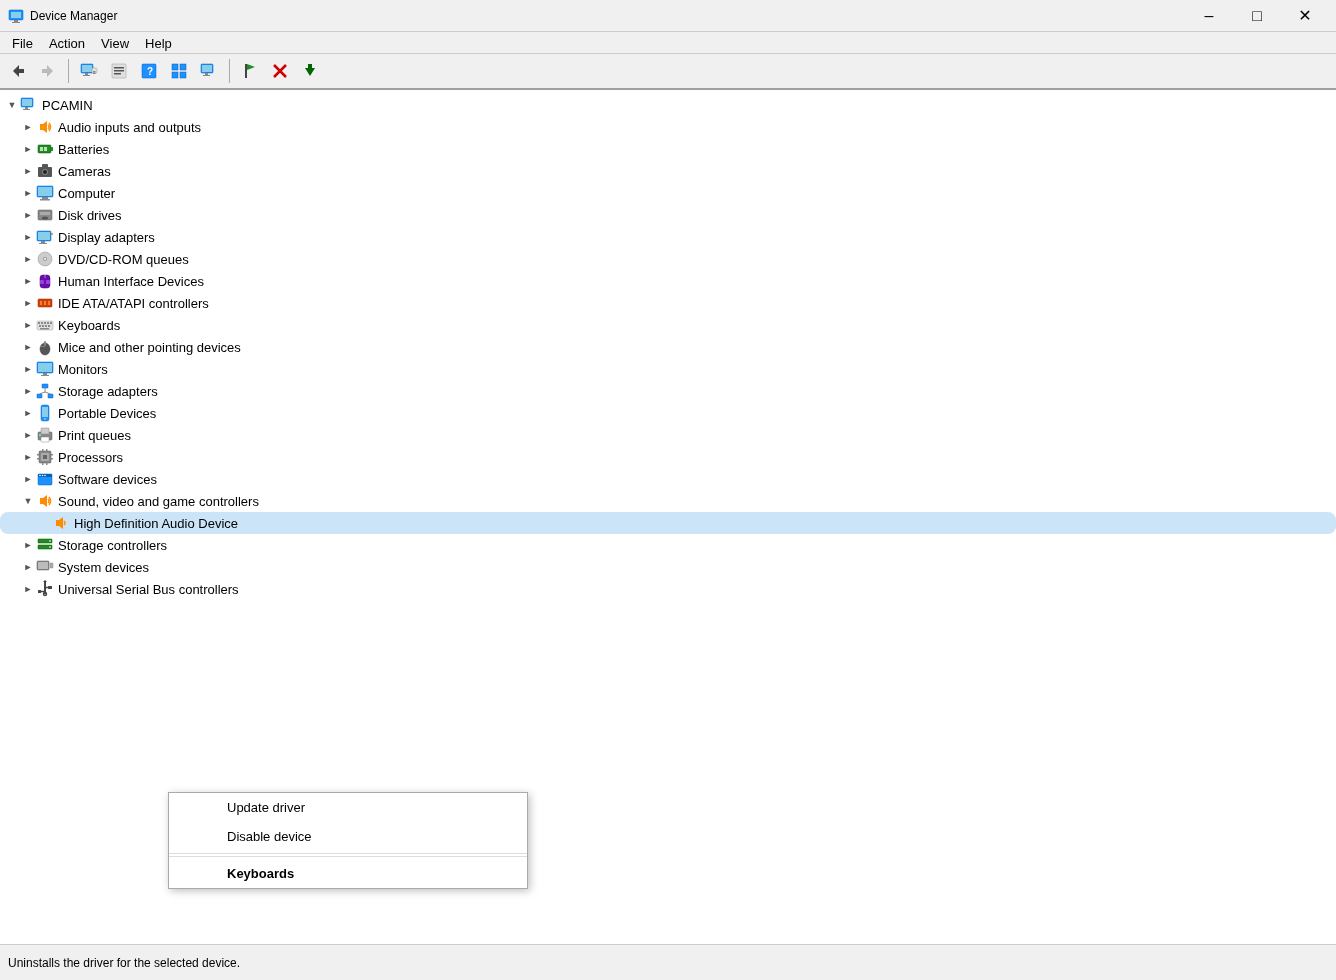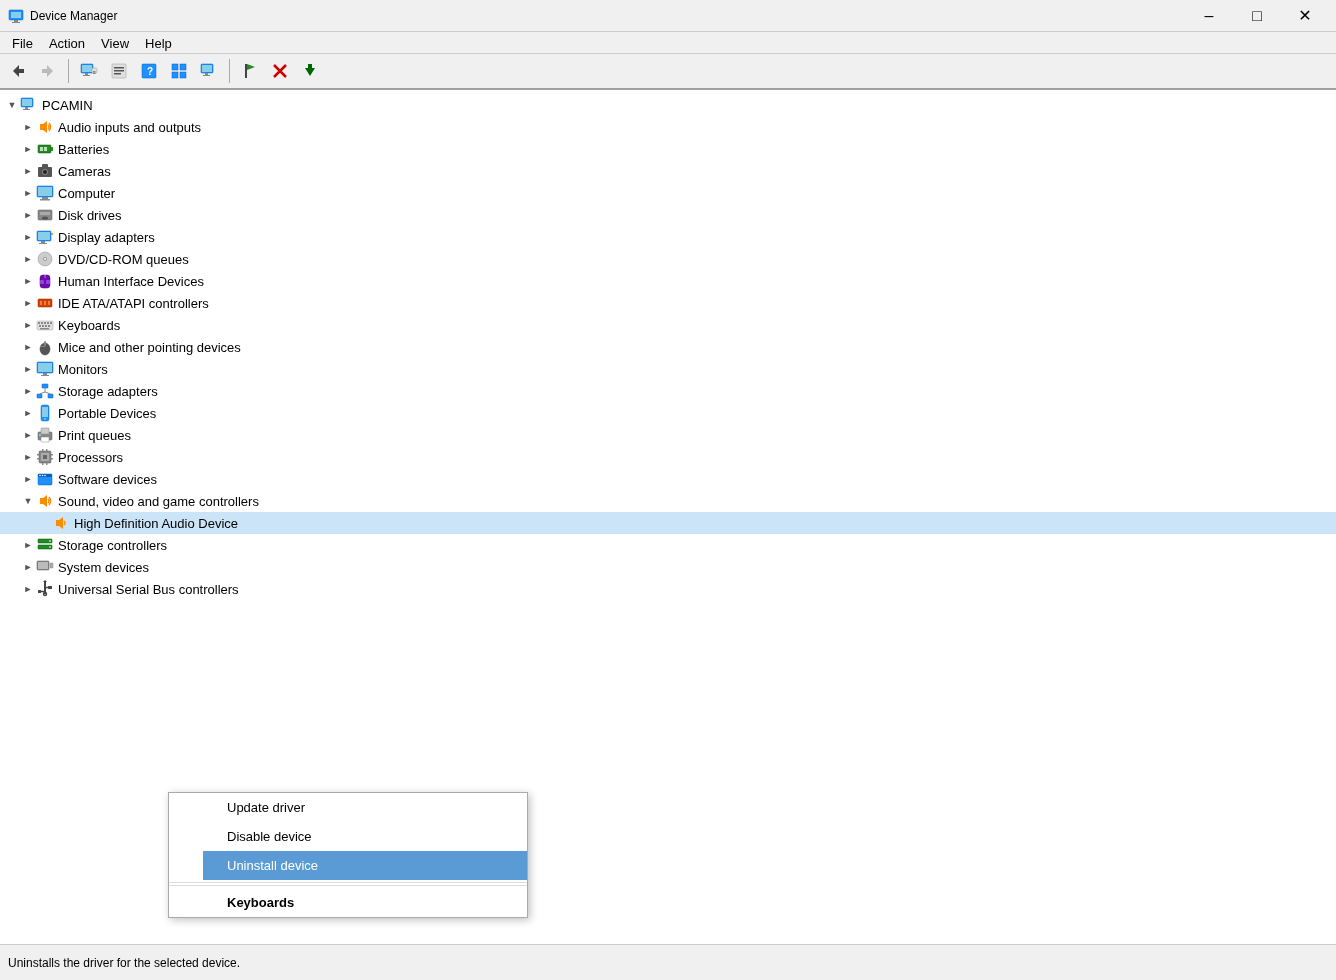--- a/index.html
+++ b/index.html
@@ -112,21 +112,21 @@
     }
     .tree-item {
       display: flex;
       align-items: center;
       height: 22px;
       padding-right: 8px;
       cursor: default;
       white-space: nowrap;
       user-select: none;
     }
-    .tree-item.selected { background: #cce4f7; }
+    .tree-item.selected { background: #cce4f7; border-radius: 8px; }
 
     .tree-indent { display: inline-block; }
     .tree-expander {
       width: 16px;
       height: 16px;
       display: inline-flex;
       align-items: center;
       justify-content: center;
       font-size: 9px;
       color: #555;
@@ -636,21 +636,20 @@
           <circle cx="9" cy="14" r="1.5" stroke="#444" fill="none" stroke-width="1.5"></circle>
         </svg>
       </span>
       <span class="tree-label">Universal Serial Bus controllers</span>
     </div>
   </div>
 
   <div class="context-menu">
     <div class="ctx-item">Update driver</div>
     <div class="ctx-item">Disable device</div>
-    <div class="ctx-item highlighted">Uninstall device</div>
     <div class="ctx-separator"></div>
     <div class="ctx-separator"></div>
     <div class="ctx-item bold">Keyboards</div>
   </div>
 </div>
 
 <div class="status-bar">
   <span>Uninstalls the driver for the selected device.</span>
 </div>
 

